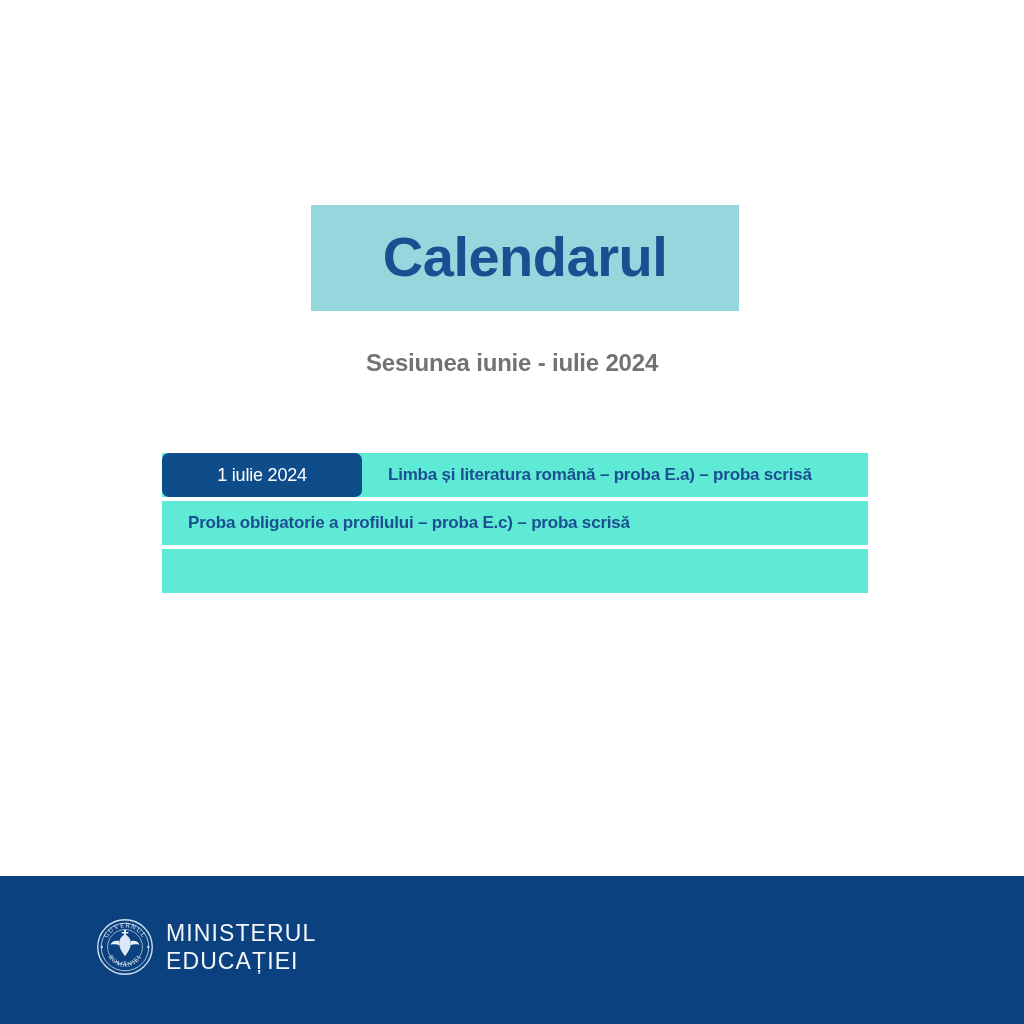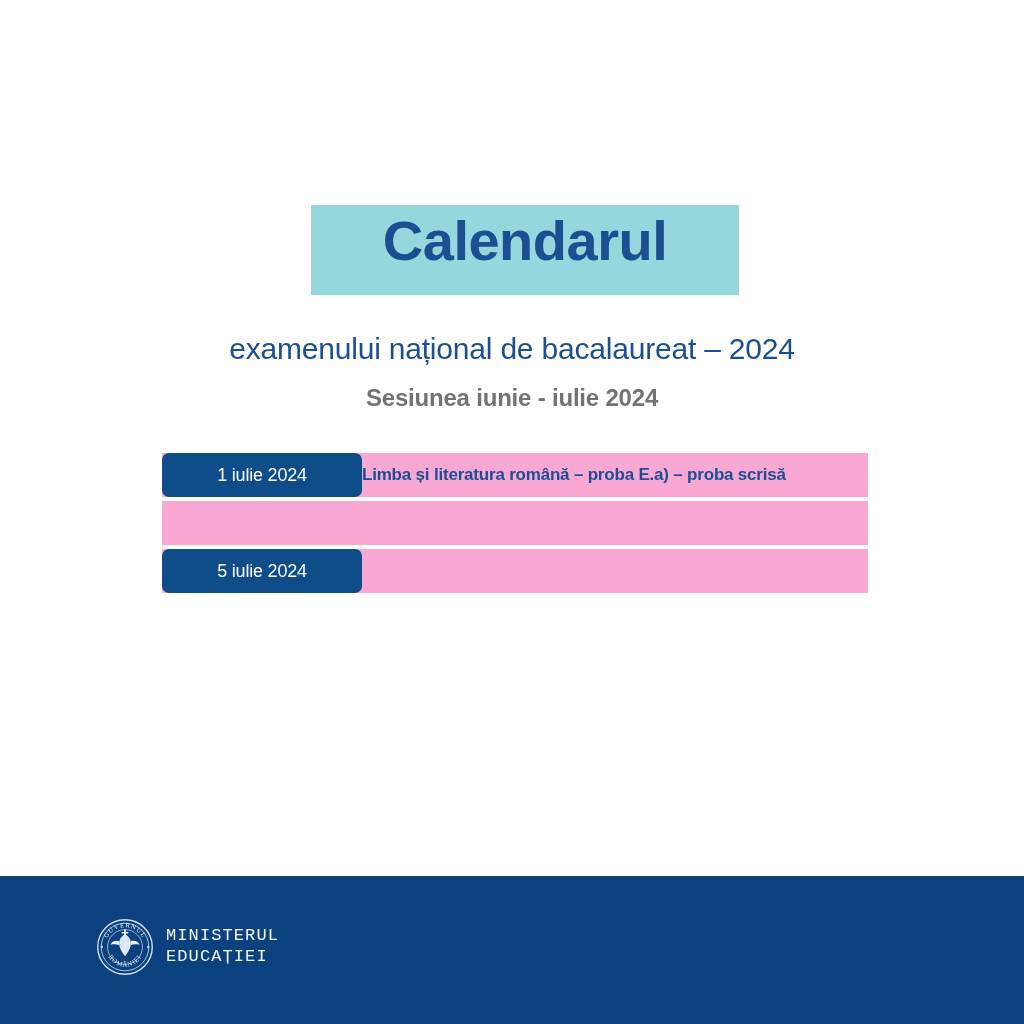--- a/index.html
+++ b/index.html
@@ -19,21 +19,21 @@
   .title-wrap {
     position: absolute;
     left: 0;
     top: 205px;
     width: 1024px;
     text-align: center;
   }
   .title-highlight {
     display: inline-block;
     background: #96d7de;
-    padding: 8px 72px 26px 72px;
+    padding: 24px 72px 26px 72px;
     line-height: 1;
     margin-left: 26px;
   }
   .title-text {
     font-size: 56px;
     font-weight: bold;
     color: #1b4f91;
     letter-spacing: -0.5px;
     line-height: 1;
   }
@@ -65,21 +65,21 @@
   .schedule {
     position: absolute;
     left: 162px;
     top: 453px;
     width: 706px;
   }
   .sched-row {
     position: relative;
     display: flex;
     align-items: stretch;
-    background: #f9a8d4;
+    background: #5eead4;
     margin-bottom: 4px;
     min-height: 44px;
   }
   .sched-row.tall {
     min-height: 66px;
   }
   .date-badge {
     flex: 0 0 200px;
     background: #0e4c8a;
     border-radius: 7px;
@@ -88,20 +88,21 @@
     font-weight: normal;
     display: flex;
     align-items: center;
     justify-content: center;
     letter-spacing: -0.2px;
   }
   .sched-desc {
     flex: 1 1 auto;
     display: flex;
     align-items: center;
+    padding-left: 26px;
     padding-right: 14px;
     font-size: 17px;
     font-weight: bold;
     color: #1b4f91;
     line-height: 1.35;
     letter-spacing: -0.2px;
   }
 
   
   .footer {
@@ -120,54 +121,53 @@
     align-items: center;
     gap: 12px;
   }
   .seal {
     width: 58px;
     height: 58px;
     flex: 0 0 58px;
   }
   .ministry-name {
     color: #f2f6fb;
-    font-family: Liberation Mono, monospace;
-    font-size: 17px;
+    font-family: Liberation Sans, sans-serif;
+    font-size: 23px;
     letter-spacing: 1.1px;
     line-height: 1.22;
   }
   .ministry-name span { display: block; }
 </style>
 </head>
 <body>
 
 <div class="title-wrap">
   <span class="title-highlight">
     <span class="title-text">Calendarul</span>
   </span>
 </div>
 
 <div class="subtitle-wrap">
-  <div class="subtitle-line1">examenului național de bacalaureat – 2024</div>
   <div class="subtitle-line2">Sesiunea iunie - iulie 2024</div>
 </div>
 
 <div class="schedule">
 
   <div class="sched-row">
     <div class="date-badge">1 iulie 2024</div>
     <div class="sched-desc">Limba și literatura română – proba E.a) – proba scrisă</div>
   </div>
 
   <div class="sched-row">
+    <div class="sched-desc">Proba obligatorie a profilului – proba E.c) – proba scrisă</div>
   </div>
 
 
   <div class="sched-row">
-    <div class="date-badge">5 iulie 2024</div>
   </div>
 
 </div>
 
 <div class="footer">
 
   <div class="logo-group">
     <span class="seal">
       <svg viewBox="0 0 100 100" width="58" height="58" aria-hidden="true">
         <circle cx="50" cy="50" r="47" fill="none" stroke="#cfe0f0" stroke-width="2.4"></circle>

